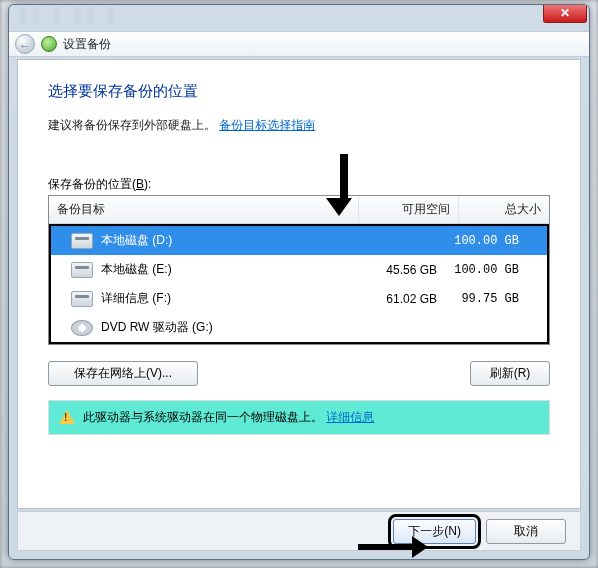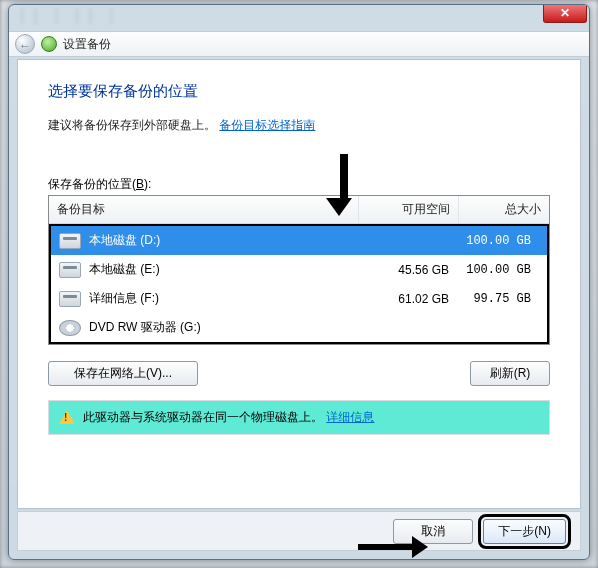--- a/index.html
+++ b/index.html
@@ -111,21 +111,21 @@
   .thead > div:last-child { border-right: none; }
   .col-target { flex: 1; }
   .col-free   { width: 100px; text-align: right; }
   .col-total  { width: 90px;  text-align: right; padding-right: 16px; }
   .tbody {
     border: 2px solid #000;
   }
   .row {
     display: flex;
     align-items: center;
-    padding: 6px 8px;
+    padding: 6px 20px;
     cursor: pointer;
   }
   .row .icon {
     width: 22px; height: 16px;
     margin-right: 8px;
     flex-shrink: 0;
   }
   .row .name  { flex: 1; }
   .row .free  { width: 100px; text-align: right; }
   .row .total { width: 90px;  text-align: right; padding-right: 8px; font-family: Liberation Mono, monospace; }
@@ -312,22 +312,22 @@
         <div>
           <span>此驱动器与系统驱动器在同一个物理磁盘上。</span>
           <span class="link">详细信息</span>
         </div>
       </div>
 
     </div>
   </div>
 
   <div class="footer">
+    <button class="win-btn next">下一步(N)</button>
     <button class="win-btn">取消</button>
-    <button class="win-btn next">下一步(N)</button>
   </div>
 
 </div>
 
 <div class="arrow v">
   <div class="shaft"></div>
     <div class="head"></div>
 </div>
 <div class="arrow h">
   <span class="shaft"></span><span class="head"></span>

